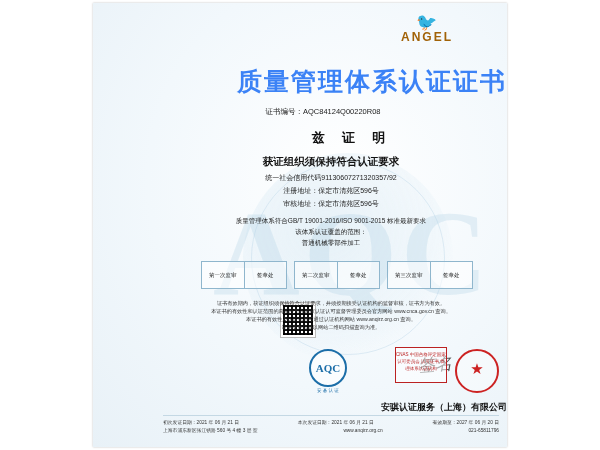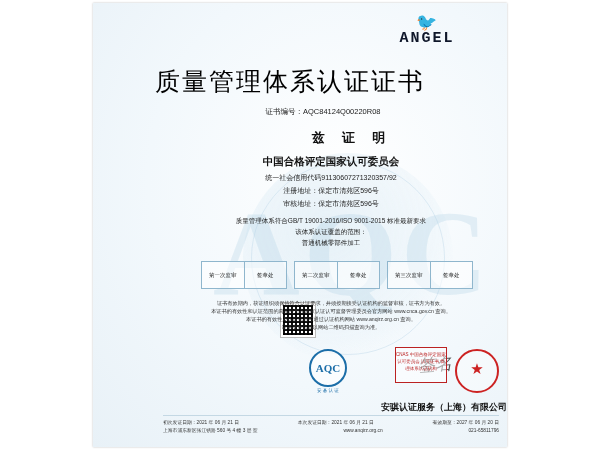--- a/index.html
+++ b/index.html
@@ -113,36 +113,36 @@
     top: 12px;
     text-align: center;
     width: 108px;
   }
   .logo-bird {
     font-size: 17px;
     color: #2aa3da;
     line-height: 15px;
   }
   .logo-name {
-    font-size: 15px;
+    font-size: 12px;
     letter-spacing: 2px;
-    color: #0f172a;
-    font-weight: bold;
-    font-family: Liberation Mono, monospace;
+    color: #a16207;
+    font-weight: bold;
+    font-family: Liberation Sans, sans-serif;
   }
   .main-title {
     position: absolute;
     left: 62px;
     top: 62px;
     width: 352px;
-    text-align: left;
+    text-align: right;
     font-size: 25px;
-    font-weight: normal;
+    font-weight: bold;
     letter-spacing: 2px;
-    color: #000000;
+    color: #3b82f6;
     font-family: "Liberation Serif", serif;
   }
   .cert-no {
     position: absolute;
     left: 54px;
     top: 104px;
     width: 352px;
     text-align: center;
     font-size: 7.5px;
     color: #1a1a1a;
@@ -363,21 +363,21 @@
 
 
     <div class="logo">
       <div class="logo-bird">🐦</div>
       <div class="logo-name">ANGEL</div>
     </div>
 
     <div class="main-title">质量管理体系认证证书</div>
     <div class="cert-no">证书编号：AQC84124Q00220R08</div>
     <div class="zheng-ming">兹 证 明</div>
-    <div class="company">中国合格评定国家认可委员会</div>
+    <div class="company">获证组织须保持符合认证要求</div>
 
     <div class="info-line l1">统一社会信用代码91130607271320357/92</div>
     <div class="info-line l2">注册地址：保定市清苑区596号</div>
     <div class="info-line l3">审核地址：保定市清苑区596号</div>
 
     <div class="scope-block">
       <div>质量管理体系符合GB/T 19001-2016/ISO 9001-2015 标准最新要求</div>
       <div>该体系认证覆盖的范围：</div>
       <div>普通机械零部件加工</div>
     </div>

